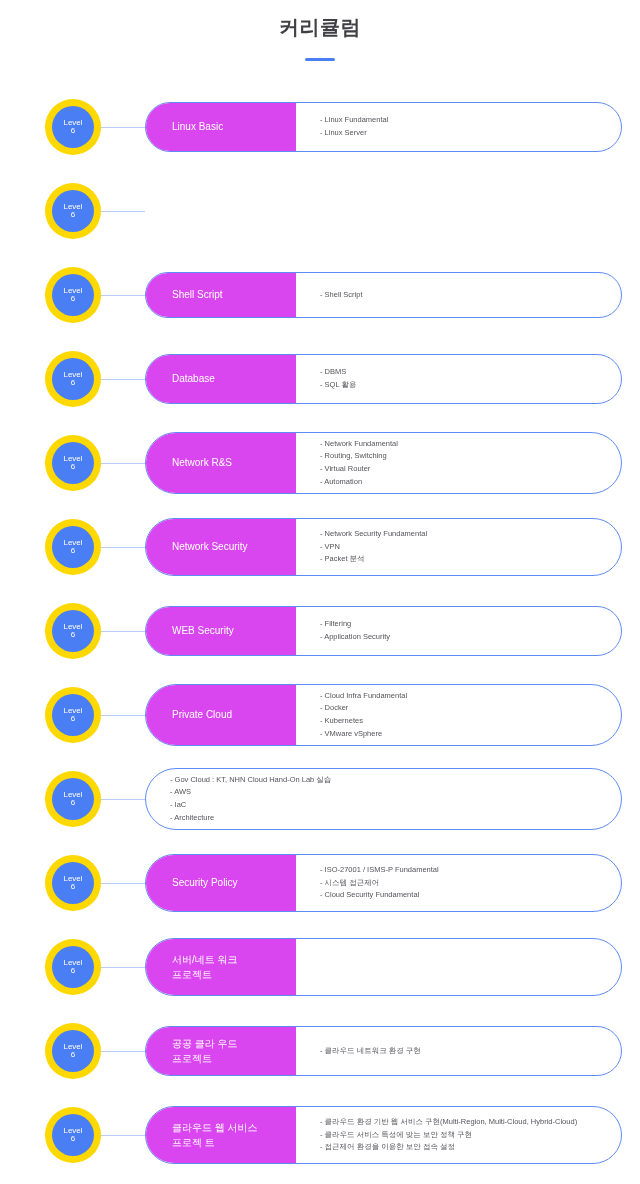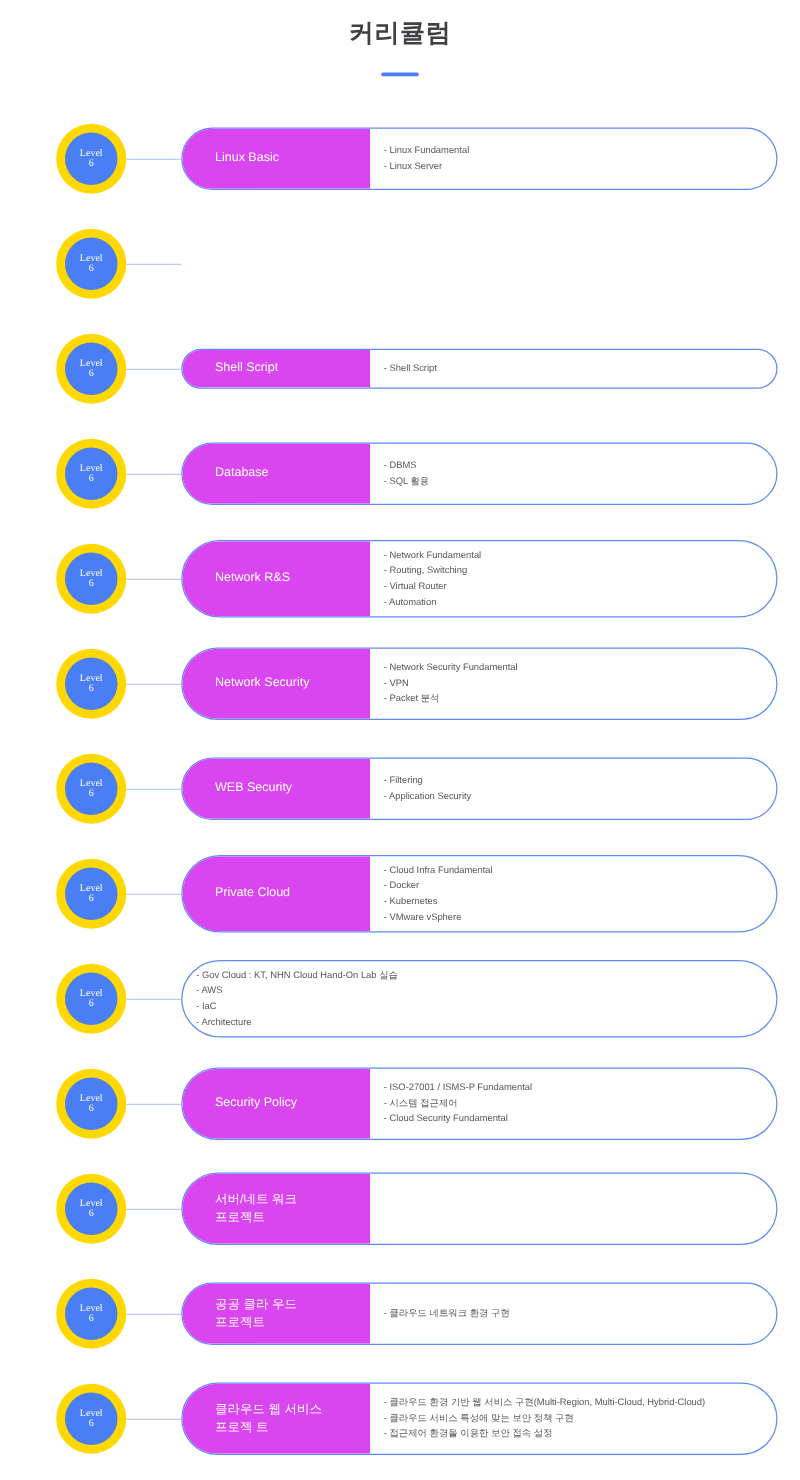--- a/index.html
+++ b/index.html
@@ -74,21 +74,20 @@
   .level-inner {
     width: 42px;
     height: 42px;
     border-radius: 50%;
     background: #4a7ef5;
     display: flex;
     flex-direction: column;
     align-items: center;
     justify-content: center;
     line-height: 1.05;
-    font-family: Liberation Serif, serif;
   }
   .level-word {
     font-size: 8px;
     color: #ffffff;
     font-weight: 400;
   }
   .level-num {
     font-size: 8px;
     color: #ffffff;
     font-weight: 400;
@@ -128,32 +127,32 @@
     box-sizing: border-box;
     line-height: 1.55;
     white-space: pre-line;
   }
   .pill-body {
     flex: 1 1 auto;
     min-width: 0;
     display: flex;
     flex-direction: column;
     justify-content: center;
-    padding: 4px 12px 4px 11px;
+    padding: 4px 12px 4px 24px;
     box-sizing: border-box;
   }
   .detail-line {
     font-size: 7.5px;
     color: #55555c;
     line-height: 1.68;
     white-space: normal;
   }
 
   
-  .row.h1 .pill { height: 32px; }
+  .row.h1 .pill { height: 46px; }
   .row.h2 .pill { height: 50px; }
   .row.h3 .pill { height: 58px; }
   .row.h4 .pill { height: 62px; }
 </style>
 </head>
 <body>
 
 <div class="page">
 
   <div class="header">

